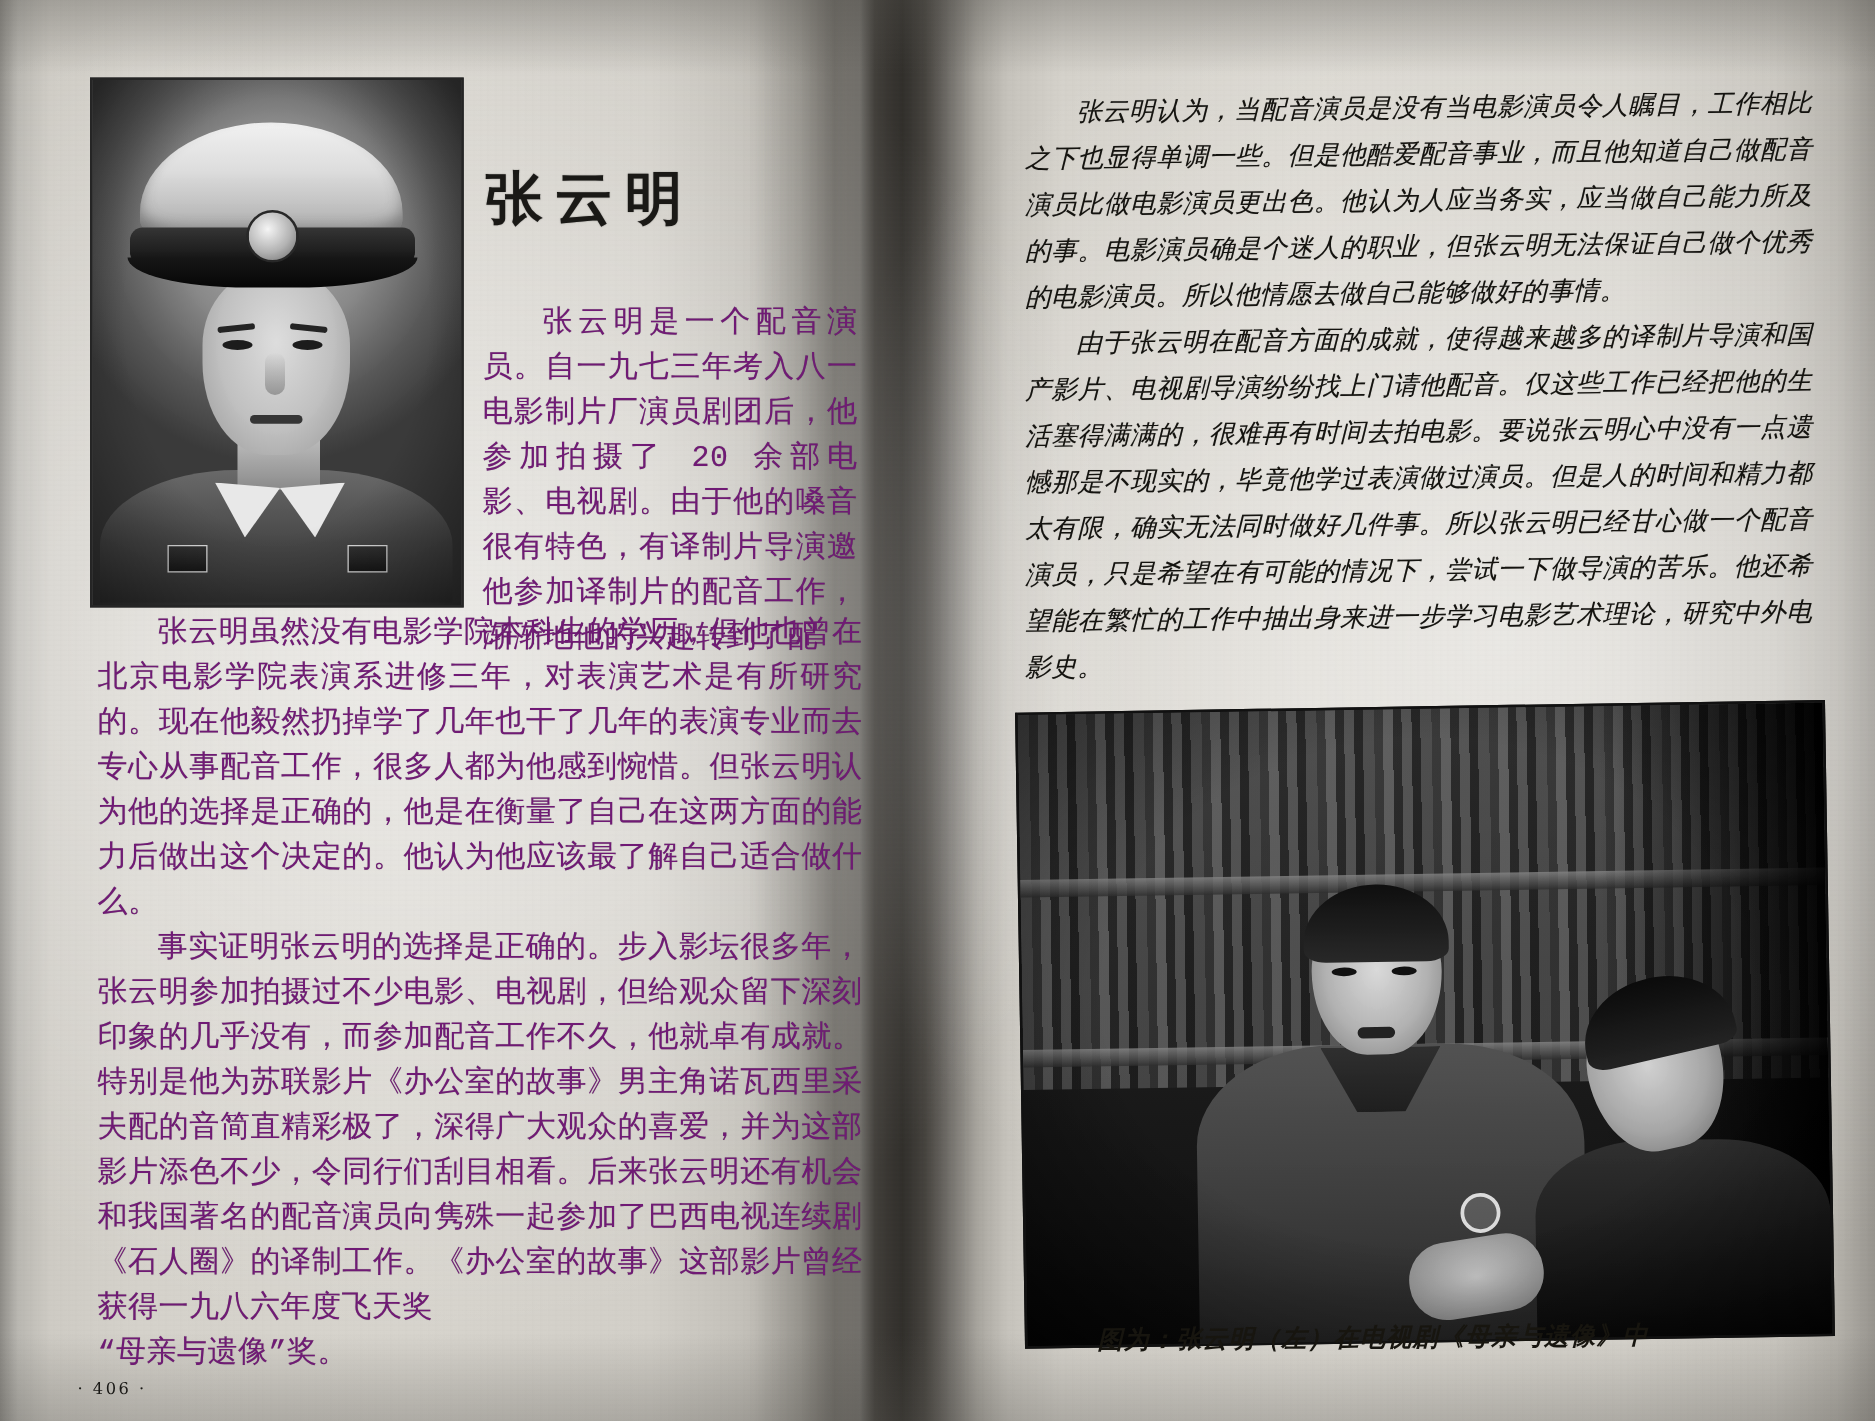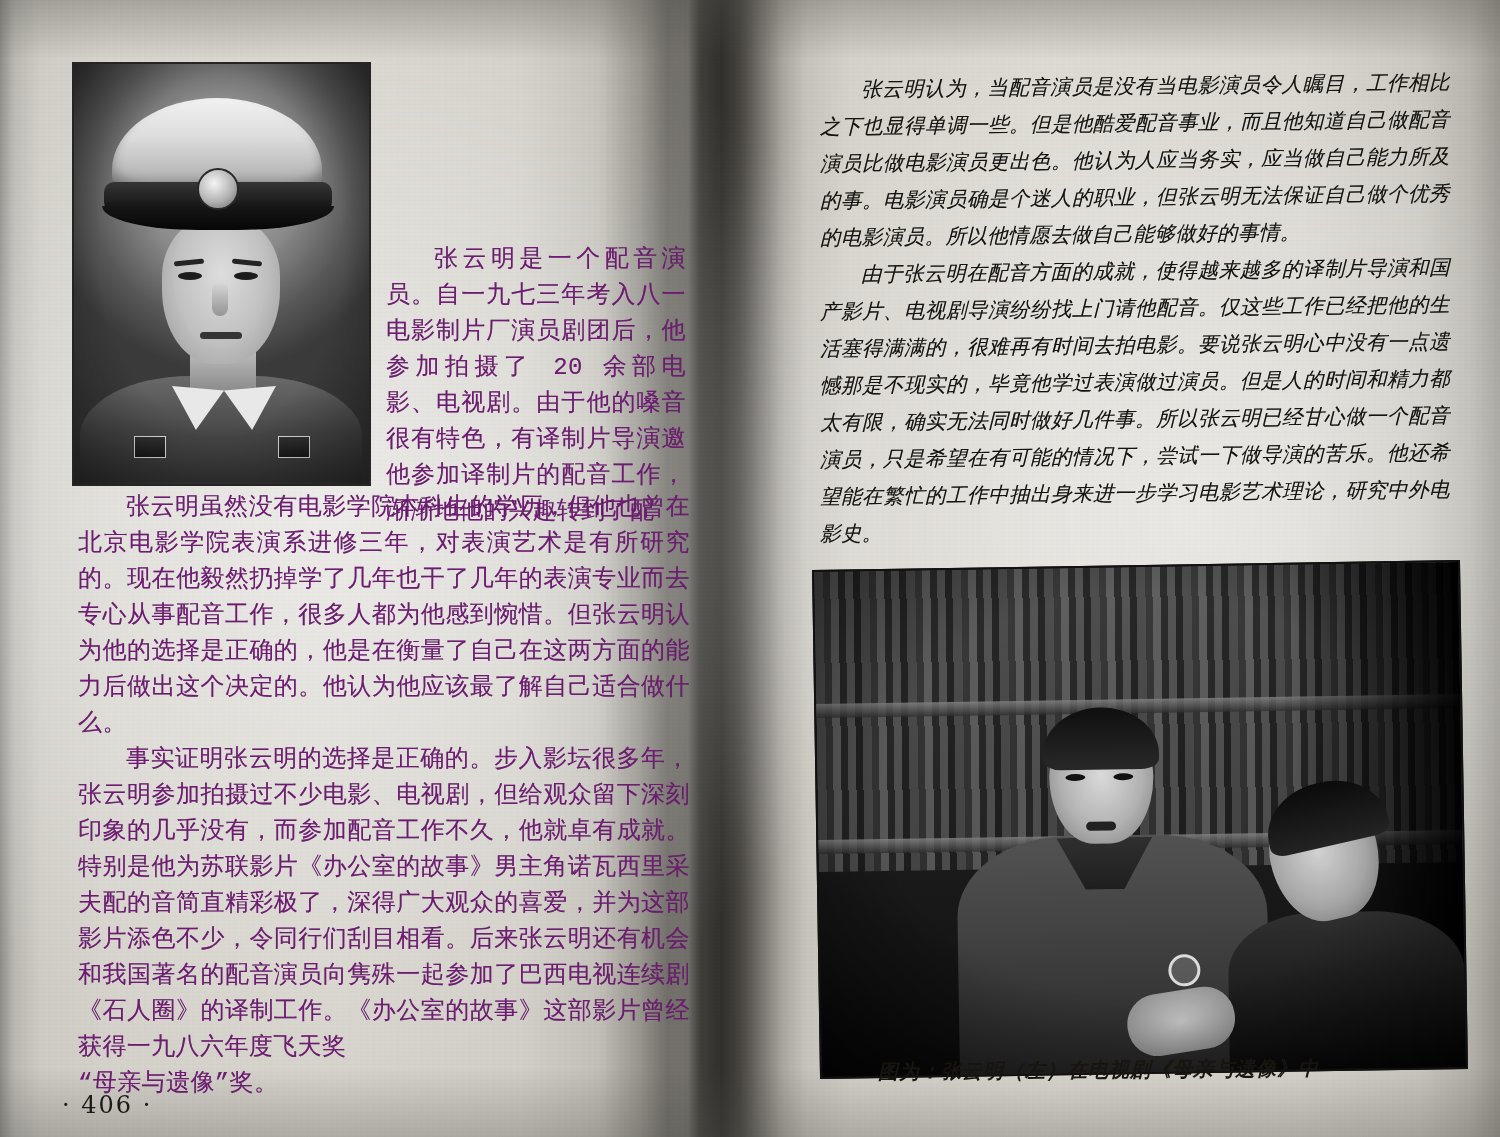--- a/index.html
+++ b/index.html
@@ -192,21 +192,21 @@
   }
   .left-full {
     left: 78px; top: 490px; width: 612px;
   }
   .left-full p, .left-wrap p, .right-col p { margin: 0; }
   .indent { text-indent: 2em; }
 
   .page-number {
     position: absolute;
     left: 62px; bottom: 18px;
-    font-size: 24px;
+    font-size: 13px;
     color: #1a1916;
     letter-spacing: 2px;
     font-family: "DejaVu Serif", serif;
   }
 
   
   .right-page {
     position: absolute;
     left: 760px; top: 0; width: 740px; height: 1137px; font-style: italic;
   }
@@ -391,20 +391,21 @@
       <div class="cap-band"></div>
       <div class="cap-brim"></div>
       <div class="badge"></div>
       <div class="collar-l"></div>
       <div class="collar-r"></div>
       <div class="tab-l"></div>
       <div class="tab-r"></div>
       <div class="vig"></div>
     </div>
 
+    <div class="article-title">张云明</div>
 
     <div class="col-text left-wrap">
       <p class="indent">张云明是一个配音演员。自一九七三年考入八一电影制片厂演员剧团后，他参加拍摄了 20 余部电影、电视剧。由于他的嗓音很有特色，有译制片导演邀他参加译制片的配音工作，渐渐地他的兴趣转到了配</p>
     </div>
 
     <div class="col-text left-full">
       <p class="indent">张云明虽然没有电影学院本科生的学历，但他也曾在北京电影学院表演系进修三年，对表演艺术是有所研究的。现在他毅然扔掉学了几年也干了几年的表演专业而去专心从事配音工作，很多人都为他感到惋惜。但张云明认为他的选择是正确的，他是在衡量了自己在这两方面的能力后做出这个决定的。他认为他应该最了解自己适合做什么。</p>
       <p class="indent">事实证明张云明的选择是正确的。步入影坛很多年，张云明参加拍摄过不少电影、电视剧，但给观众留下深刻印象的几乎没有，而参加配音工作不久，他就卓有成就。特别是他为苏联影片《办公室的故事》男主角诺瓦西里采夫配的音简直精彩极了，深得广大观众的喜爱，并为这部影片添色不少，令同行们刮目相看。后来张云明还有机会和我国著名的配音演员向隽殊一起参加了巴西电视连续剧《石人圈》的译制工作。《办公室的故事》这部影片曾经获得一九八六年度飞天奖</p>
       <p>“母亲与遗像”奖。</p>
     </div>

